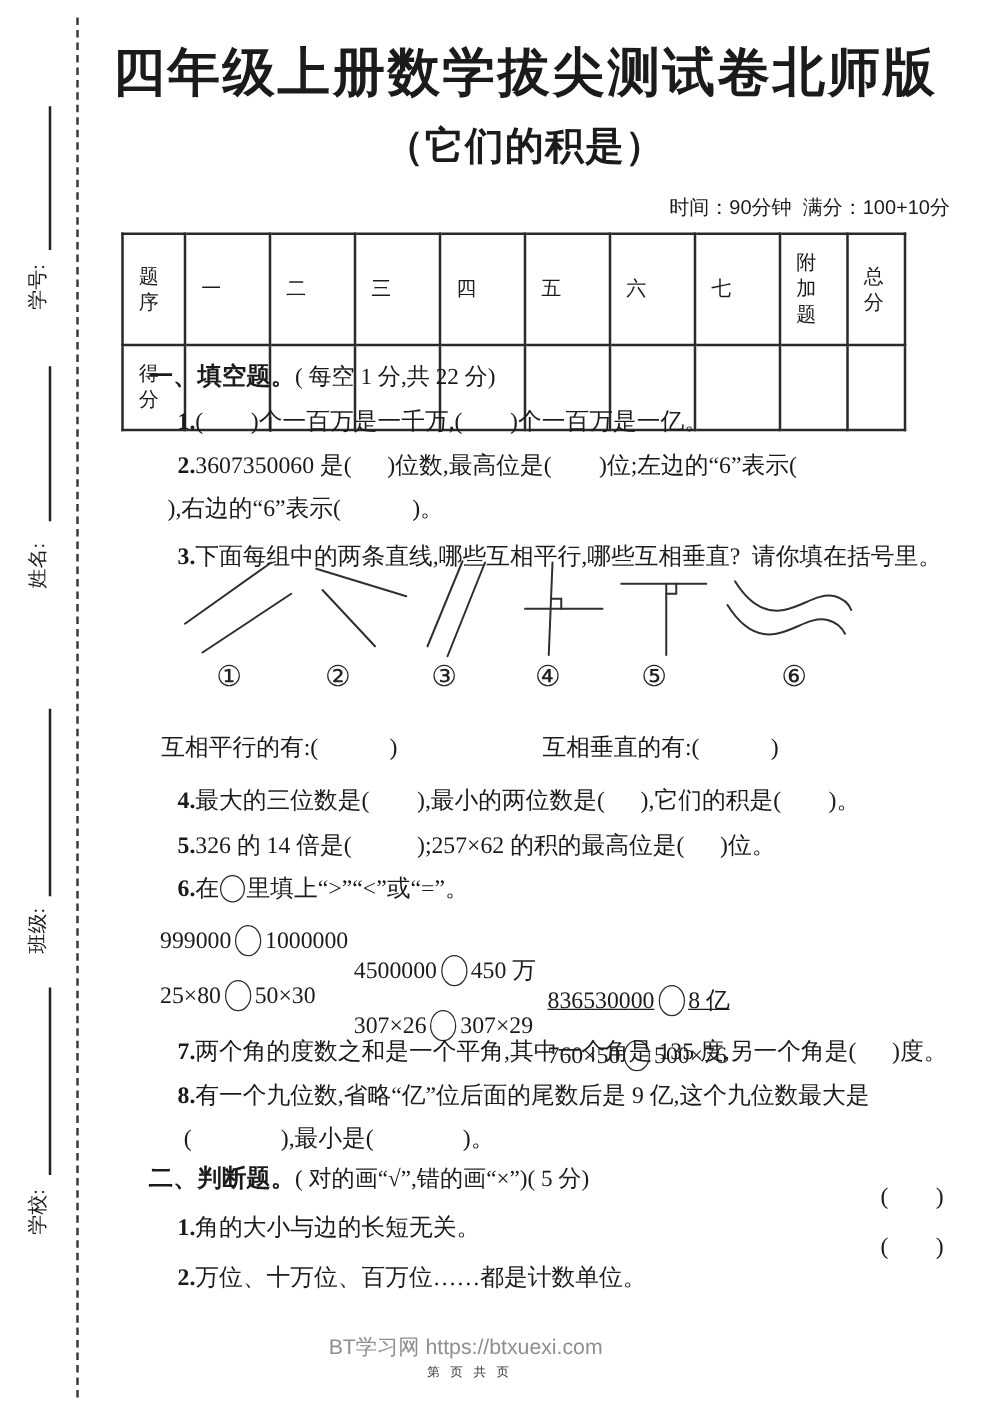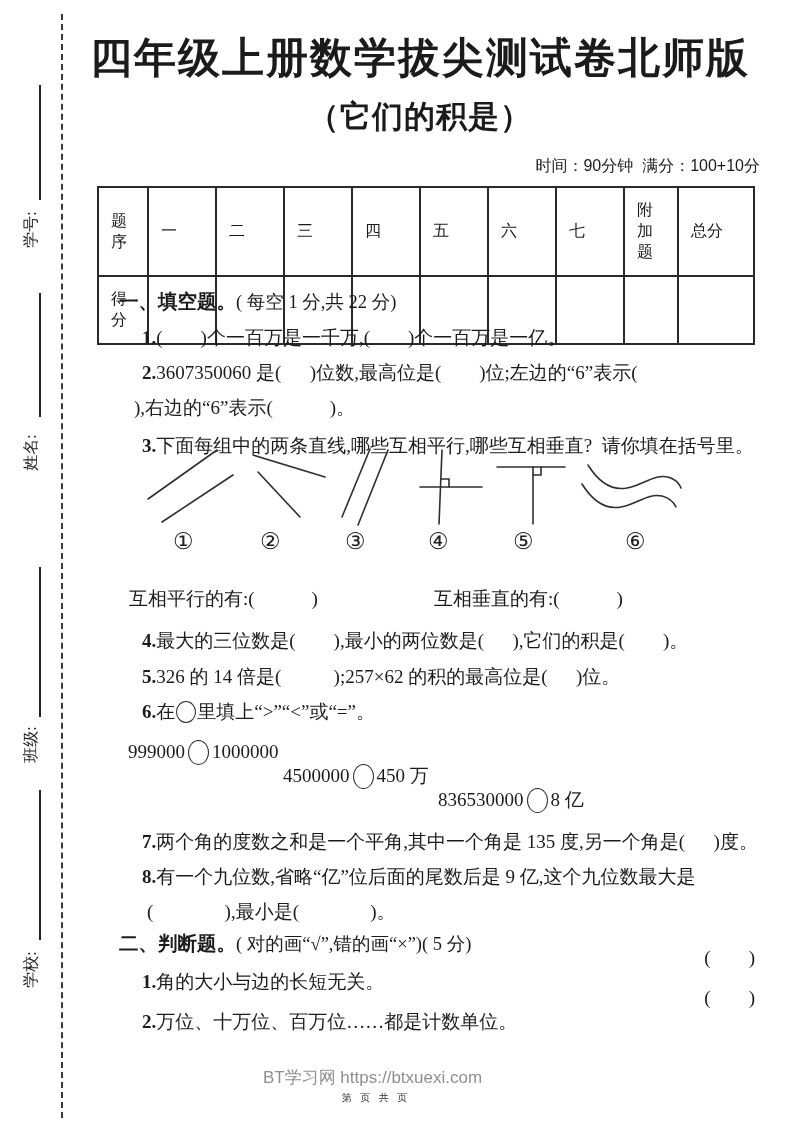--- a/index.html
+++ b/index.html
@@ -110,21 +110,21 @@
       <tr class="hdr">
     <td style="width:50px;">题序</td>
     <td style="width:68px;">一</td>
     <td style="width:68px;">二</td>
     <td style="width:68px;">三</td>
     <td style="width:68px;">四</td>
     <td style="width:68px;">五</td>
     <td style="width:68px;">六</td>
     <td style="width:68px;">七</td>
     <td style="width:54px;">附加题</td>
-    <td style="width:76px;">总分</td>
+    <td style="width:46px;">总分</td>
   </tr>
   <tr class="scr">
     <td>得分</td>
     <td></td>
     <td></td>
     <td></td>
     <td></td>
     <td></td>
     <td></td>
     <td></td>
@@ -202,23 +202,28 @@
     <span class="qnum">5.</span><span>326 的 14 倍是(           );257×62 的积的最高位是(      )位。</span>
   </div>
 
   <div class="line" style="left:28px; top:676px;">
     <span class="qnum">6.</span><span>在</span><span class="circle small"></span><span>里填上“&gt;”“&lt;”或“=”。</span>
   </div>
 
   <div class="line" style="left:0; top:716px; width:665px; height:30px;">
     <span class="cmp-item" style="left:33px;"><span>999000</span><span class="circle"></span><span>1000000</span></span>
     <span class="cmp-item" style="left:188px;"><span>4500000</span><span class="circle"></span><span>450 万</span></span>
-    <span class="cmp-item" style="left:343px;"><span>836530000</span><span class="circle"></span><span>8 亿</span></span>
-  </div>
-
+    <span class="cmp-item" style="left:343px;text-decoration:underline;"><span>836530000</span><span class="circle"></span><span>8 亿</span></span>
+  </div>
+
+  <div class="line" style="left:0; top:760px; width:665px; height:30px;">
+    <span class="cmp-item" style="left:33px;"><span>25×80</span><span class="circle"></span><span>50×30</span></span>
+    <span class="cmp-item" style="left:188px;"><span>307×26</span><span class="circle"></span><span>307×29</span></span>
+    <span class="cmp-item" style="left:343px;"><span>760×50</span><span class="circle"></span><span>500×76</span></span>
+  </div>
 
   <div class="line" style="left:28px; top:806px;">
     <span class="qnum">7.</span><span>两个角的度数之和是一个平角,其中一个角是 135 度,另一个角是(      )度。</span>
   </div>
 
   <div class="line" style="left:28px; top:841px;">
     <span class="qnum">8.</span><span>有一个九位数,省略“亿”位后面的尾数后是 9 亿,这个九位数最大是</span>
   </div>
   <div class="line" style="left:33px; top:876px;">
     <span>(               ),最小是(               )。</span>

